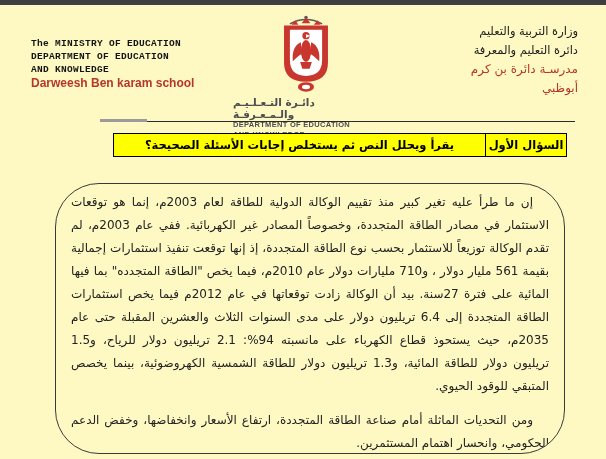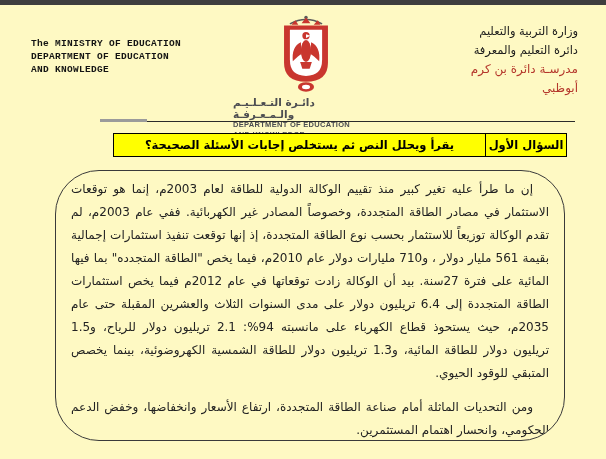--- a/index.html
+++ b/index.html
@@ -31,37 +31,38 @@
   
   .skillbar{position:absolute;left:113px;top:133px;width:454px;height:24px;display:flex;
         direction:rtl;background:#ffff00;border:1px solid #000;box-sizing:border-box;}
   .cell{display:flex;align-items:center;justify-content:center;font-weight:700;
         font-size:11.5px;color:#000;box-sizing:border-box;white-space:nowrap;}
   .cell-q{width:81px;border-left:1px solid #000;}
   .cell-skill{width:76px;border-left:1px solid #000;}
   .cell-desc{flex:1;padding:8px 6px;}
 
   
-  .passage{position:absolute;left:55px;top:170px;width:510px;height:271px;
+  .passage{position:absolute;left:55px;top:183px;width:510px;height:271px;
         border:1.2px solid #3a3a3a;border-radius:44px;box-sizing:border-box;
         direction:rtl;text-align:justify;padding:7px 15px 0 15px;
         font-size:12px;line-height:23px;color:#222;overflow:hidden;}
   .passage p{margin:0 0 11px 0;text-indent:16px;}
 </style>
 </head>
 <body>
 
 <div class="page">
 
   <div class="topbar"></div>
 
   <div class="h-left">
     <div class="mono">The MINISTRY OF EDUCATION</div>
     <div class="mono">DEPARTMENT OF EDUCATION</div>
     <div class="mono">AND KNOWLEDGE</div>
+    <div class="school">Darweesh Ben karam school</div>
   </div>
 
   <div class="h-center">
     <svg class="emblem" width="80" height="82" viewBox="0 0 100 112" aria-hidden="true">
       <path d="M28 15 Q50 3 72 15" fill="none" stroke="#5a5a5a" stroke-width="2"></path>
       <circle cx="50" cy="6" r="2.4" fill="#5a5a5a"></circle>
       <path d="M30 16 l5.5 -6 l4 6 z" fill="#c9362e"></path>
       <path d="M60.5 16 l5.5 -6 l4 6 z" fill="#c9362e"></path>
       <path d="M44 14 l6 -8 l6 8 z" fill="#c9362e"></path>
       <path d="M20 17 H80 V68 Q80 94 50 94 Q20 94 20 68 Z" fill="#c9362e"></path>

